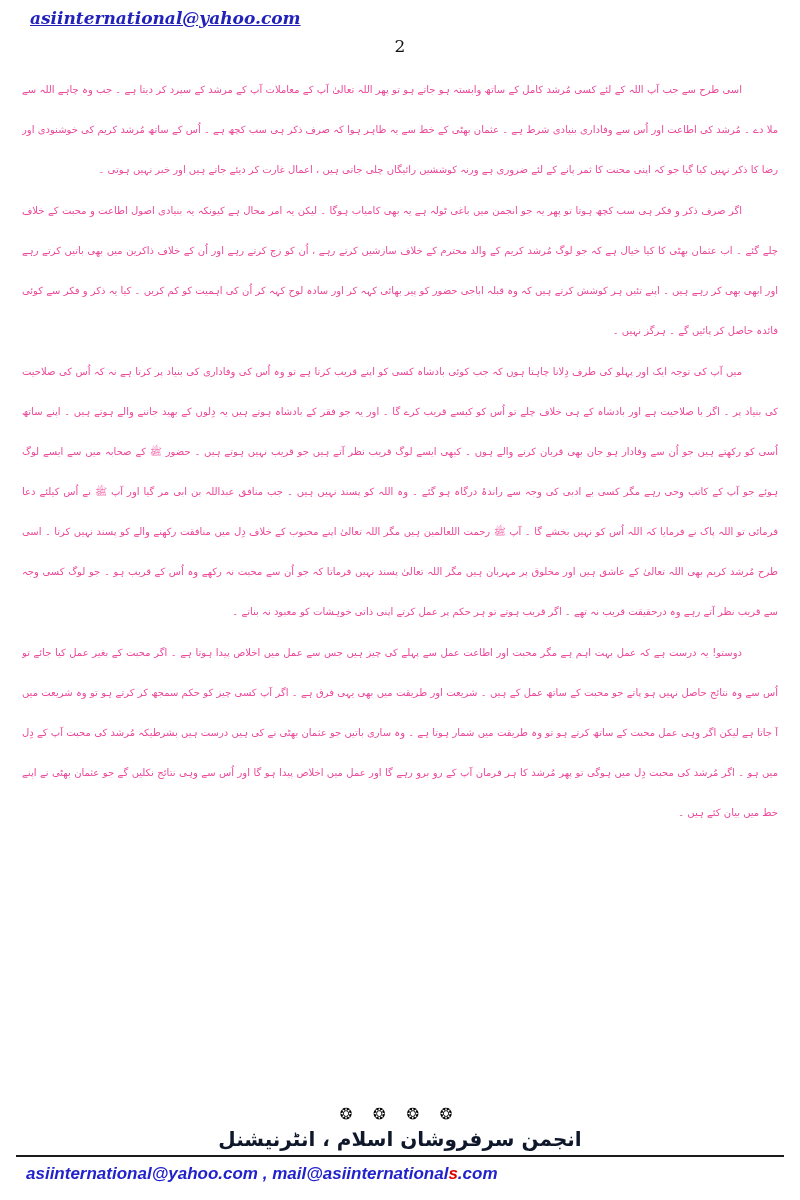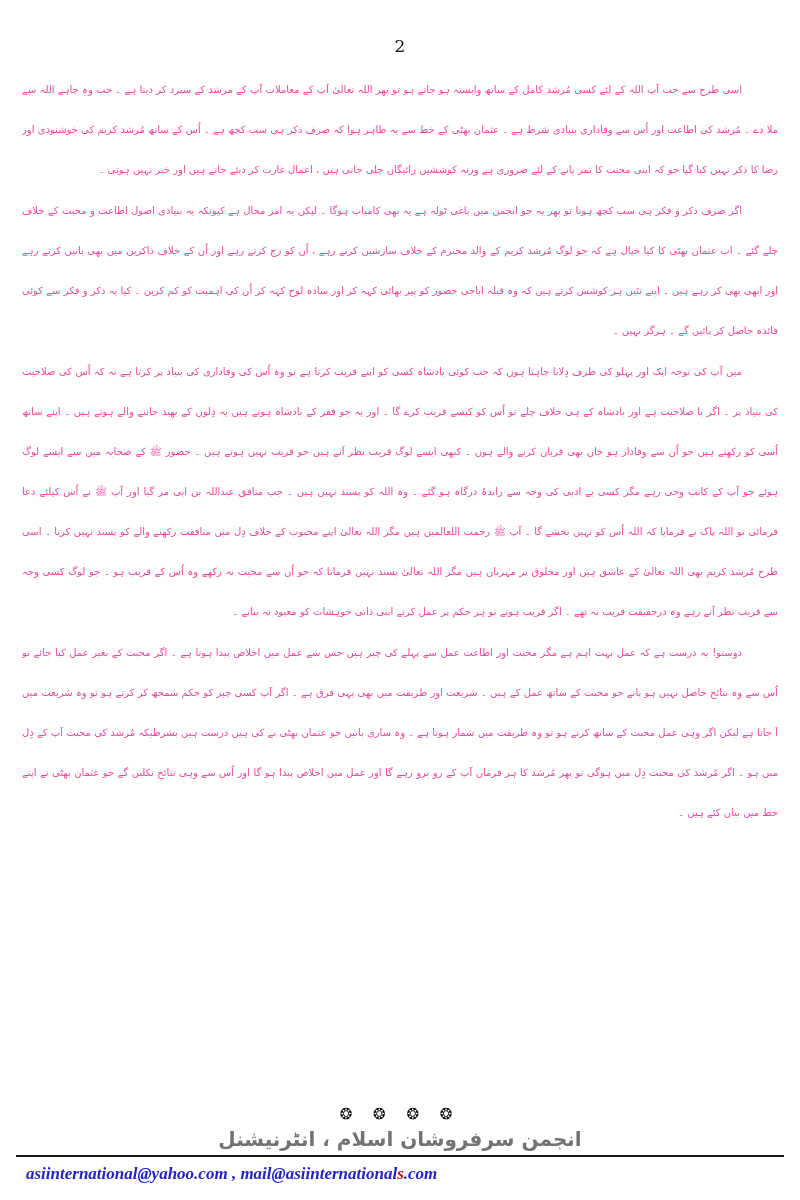--- a/index.html
+++ b/index.html
@@ -49,43 +49,44 @@
     font-size:15px;
     letter-spacing:8px;
     color:#000;
     margin-bottom:4px;
   }
   .org-name{
     text-align:center;
     direction:rtl;
     font-weight:bold;
     font-size:20px;
-    color:#737373;
+    color:#0f172a;
     margin-bottom:2px;
   }
   .rule{
     border:0;border-top:2px solid #1a1a1a;
     margin:4px 16px 7px 16px;
   }
   .footer-row{
     display:flex;justify-content:space-between;align-items:flex-end;
     padding:0 22px 0 26px;
-    font-family:Liberation Serif, serif;
+    font-family:Liberation Sans, sans-serif;
     font-style:italic;font-weight:bold;
     font-size:17px;
     color:#2222cc;
   }
   .red-s{color:#dd0000;}
   .footer-right{font-size:18px;}
 </style>
 </head>
 <body>
 
 <div class="page">
 
+  <a class="hdr-email">asiinternational@yahoo.com</a>
 
   <div class="page-num">2</div>
 
   <div class="body-text">
     <p>اسی طرح سے جب آپ اللہ کے لئے کسی مُرشد کامل کے ساتھ وابستہ ہو جاتے ہو تو پھر اللہ تعالیٰ آپ کے معاملات آپ کے مرشد کے سپرد کر دیتا ہے ۔ جب وہ چاہے اللہ سے ملا دے ۔ مُرشد کی اطاعت اور اُس سے وفاداری بنیادی شرط ہے ۔ عثمان بھٹی کے خط سے یہ ظاہر ہوا کہ صرف ذکر ہی سب کچھ ہے ۔ اُس کے ساتھ مُرشد کریم کی خوشنودی اور رضا کا ذکر نہیں کیا گیا جو کہ اپنی محنت کا ثمر پانے کے لئے ضروری ہے ورنہ کوششیں رائیگاں چلی جاتی ہیں ، اعمال غارت کر دیئے جاتے ہیں اور خبر نہیں ہوتی ۔</p>
     <p>اگر صرف ذکر و فکر ہی سب کچھ ہوتا تو پھر یہ جو انجمن میں باغی ٹولہ ہے یہ بھی کامیاب ہوگا ۔ لیکن یہ امر محال ہے کیونکہ یہ بنیادی اصول اطاعت و محبت کے خلاف چلے گئے ۔ اب عثمان بھٹی کا کیا خیال ہے کہ جو لوگ مُرشد کریم کے والد محترم کے خلاف سازشیں کرتے رہے ، اُن کو زچ کرتے رہے اور اُن کے خلاف ذاکرین میں بھی باتیں کرتے رہے اور ابھی بھی کر رہے ہیں ۔ اپنے تئیں ہر کوشش کرتے ہیں کہ وہ قبلہ اباجی حضور کو پیر بھائی کہہ کر اور سادہ لوح کہہ کر اُن کی اہمیت کو کم کریں ۔ کیا یہ ذکر و فکر سے کوئی فائدہ حاصل کر پائیں گے ۔ ہرگز نہیں ۔</p>
     <p>میں آپ کی توجہ ایک اور پہلو کی طرف دِلانا چاہتا ہوں کہ جب کوئی بادشاہ کسی کو اپنے قریب کرتا ہے تو وہ اُس کی وفاداری کی بنیاد پر کرتا ہے نہ کہ اُس کی صلاحیت کی بنیاد پر ۔ اگر با صلاحیت ہے اور بادشاہ کے ہی خلاف چلے تو اُس کو کیسے قریب کرے گا ۔ اور یہ جو فقر کے بادشاہ ہوتے ہیں یہ دِلوں کے بھید جاننے والے ہوتے ہیں ۔ اپنے ساتھ اُسی کو رکھتے ہیں جو اُن سے وفادار ہو جان بھی قربان کرنے والے ہوں ۔ کبھی ایسے لوگ قریب نظر آتے ہیں جو قریب نہیں ہوتے ہیں ۔ حضور ﷺ کے صحابہ میں سے ایسے لوگ ہوئے جو آپ کے کاتب وحی رہے مگر کسی بے ادبی کی وجہ سے راندۂ درگاہ ہو گئے ۔ وہ اللہ کو پسند نہیں ہیں ۔ جب منافق عبداللہ بن ابی مر گیا اور آپ ﷺ نے اُس کیلئے دعا فرمائی تو اللہ پاک نے فرمایا کہ اللہ اُس کو نہیں بخشے گا ۔ آپ ﷺ رحمت اللعالمین ہیں مگر اللہ تعالیٰ اپنے محبوب کے خلاف دِل میں منافقت رکھنے والے کو پسند نہیں کرتا ۔ اسی طرح مُرشد کریم بھی اللہ تعالیٰ کے عاشق ہیں اور مخلوق پر مہربان ہیں مگر اللہ تعالیٰ پسند نہیں فرماتا کہ جو اُن سے محبت نہ رکھے وہ اُس کے قریب ہو ۔ جو لوگ کسی وجہ سے قریب نظر آتے رہے وہ درحقیقت قریب نہ تھے ۔ اگر قریب ہوتے تو ہر حکم پر عمل کرتے اپنی ذاتی خوہشات کو معبود نہ بناتے ۔</p>
     <p>دوستو! یہ درست ہے کہ عمل بہت اہم ہے مگر محبت اور اطاعت عمل سے پہلے کی چیز ہیں جس سے عمل میں اخلاص پیدا ہوتا ہے ۔ اگر محبت کے بغیر عمل کیا جائے تو اُس سے وہ نتائج حاصل نہیں ہو پاتے جو محبت کے ساتھ عمل کے ہیں ۔ شریعت اور طریقت میں بھی یہی فرق ہے ۔ اگر آپ کسی چیز کو حکم سمجھ کر کرتے ہو تو وہ شریعت میں آ جاتا ہے لیکن اگر وہی عمل محبت کے ساتھ کرتے ہو تو وہ طریقت میں شمار ہوتا ہے ۔ وہ ساری باتیں جو عثمان بھٹی نے کی ہیں درست ہیں بشرطیکہ مُرشد کی محبت آپ کے دِل میں ہو ۔ اگر مُرشد کی محبت دِل میں ہوگی تو پھر مُرشد کا ہر فرمان آپ کے رو برو رہے گا اور عمل میں اخلاص پیدا ہو گا اور اُس سے وہی نتائج نکلیں گے جو عثمان بھٹی نے اپنے خط میں بیان کئے ہیں ۔</p>
   </div>
 

